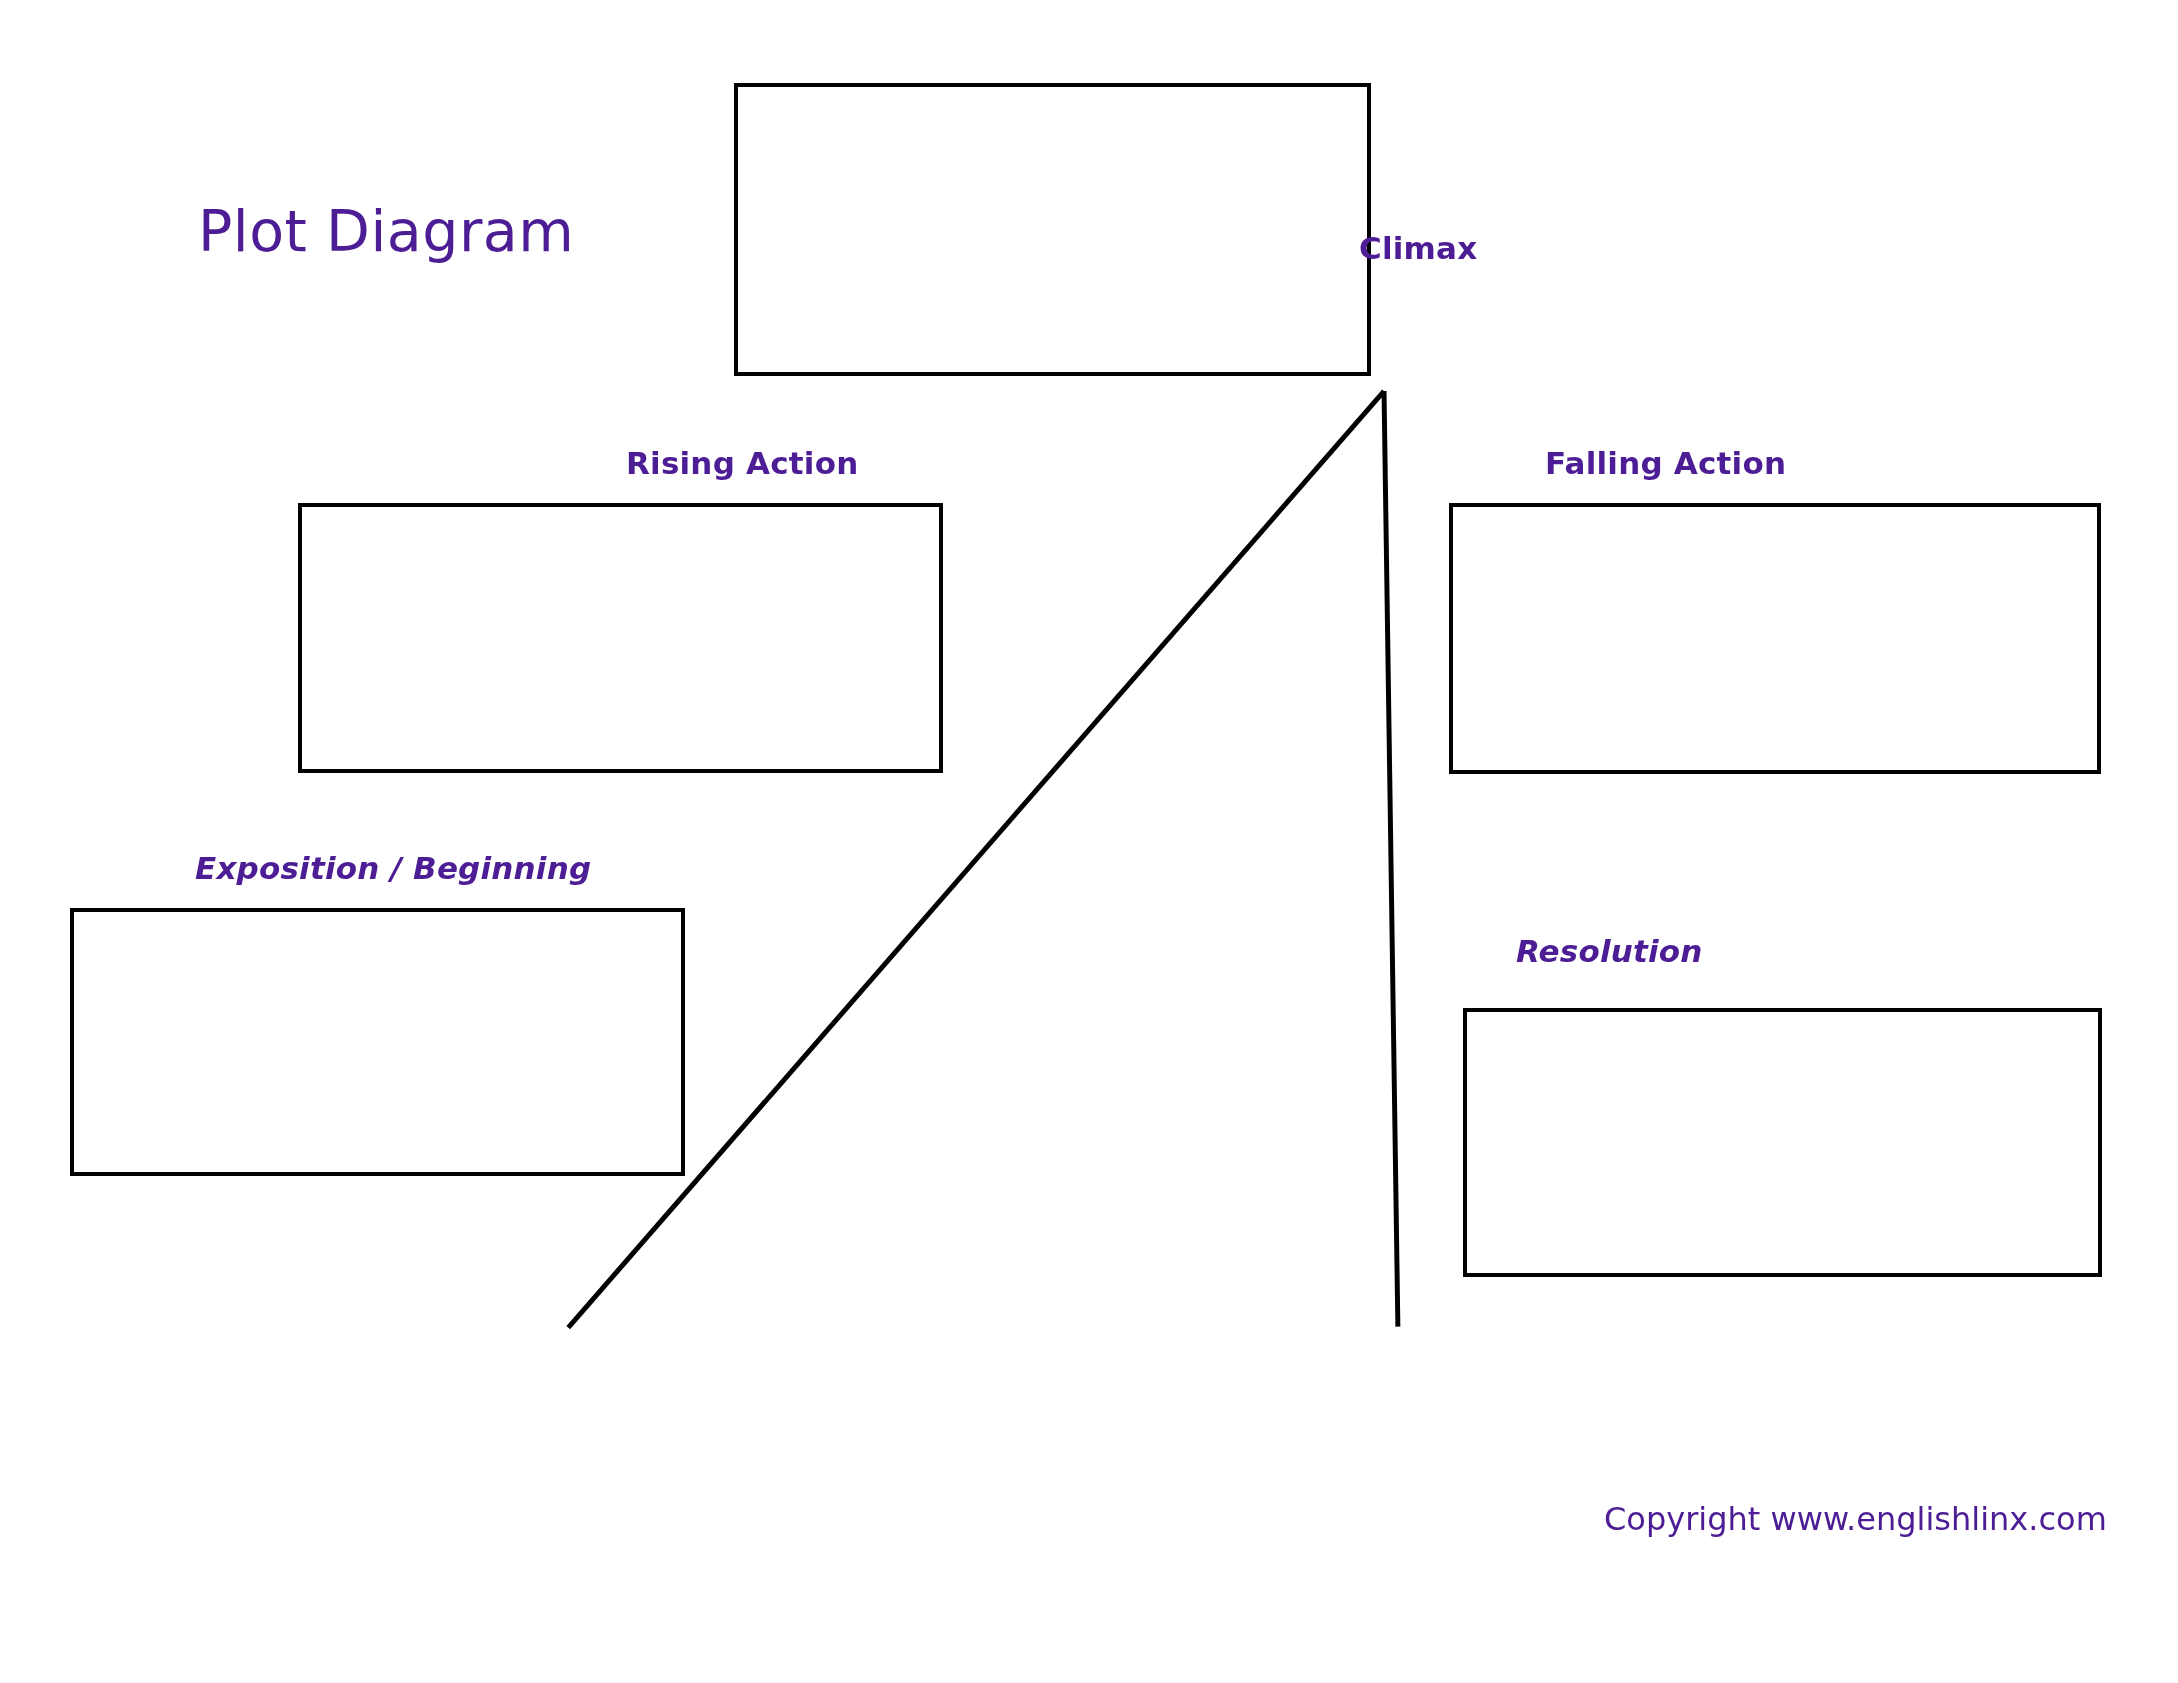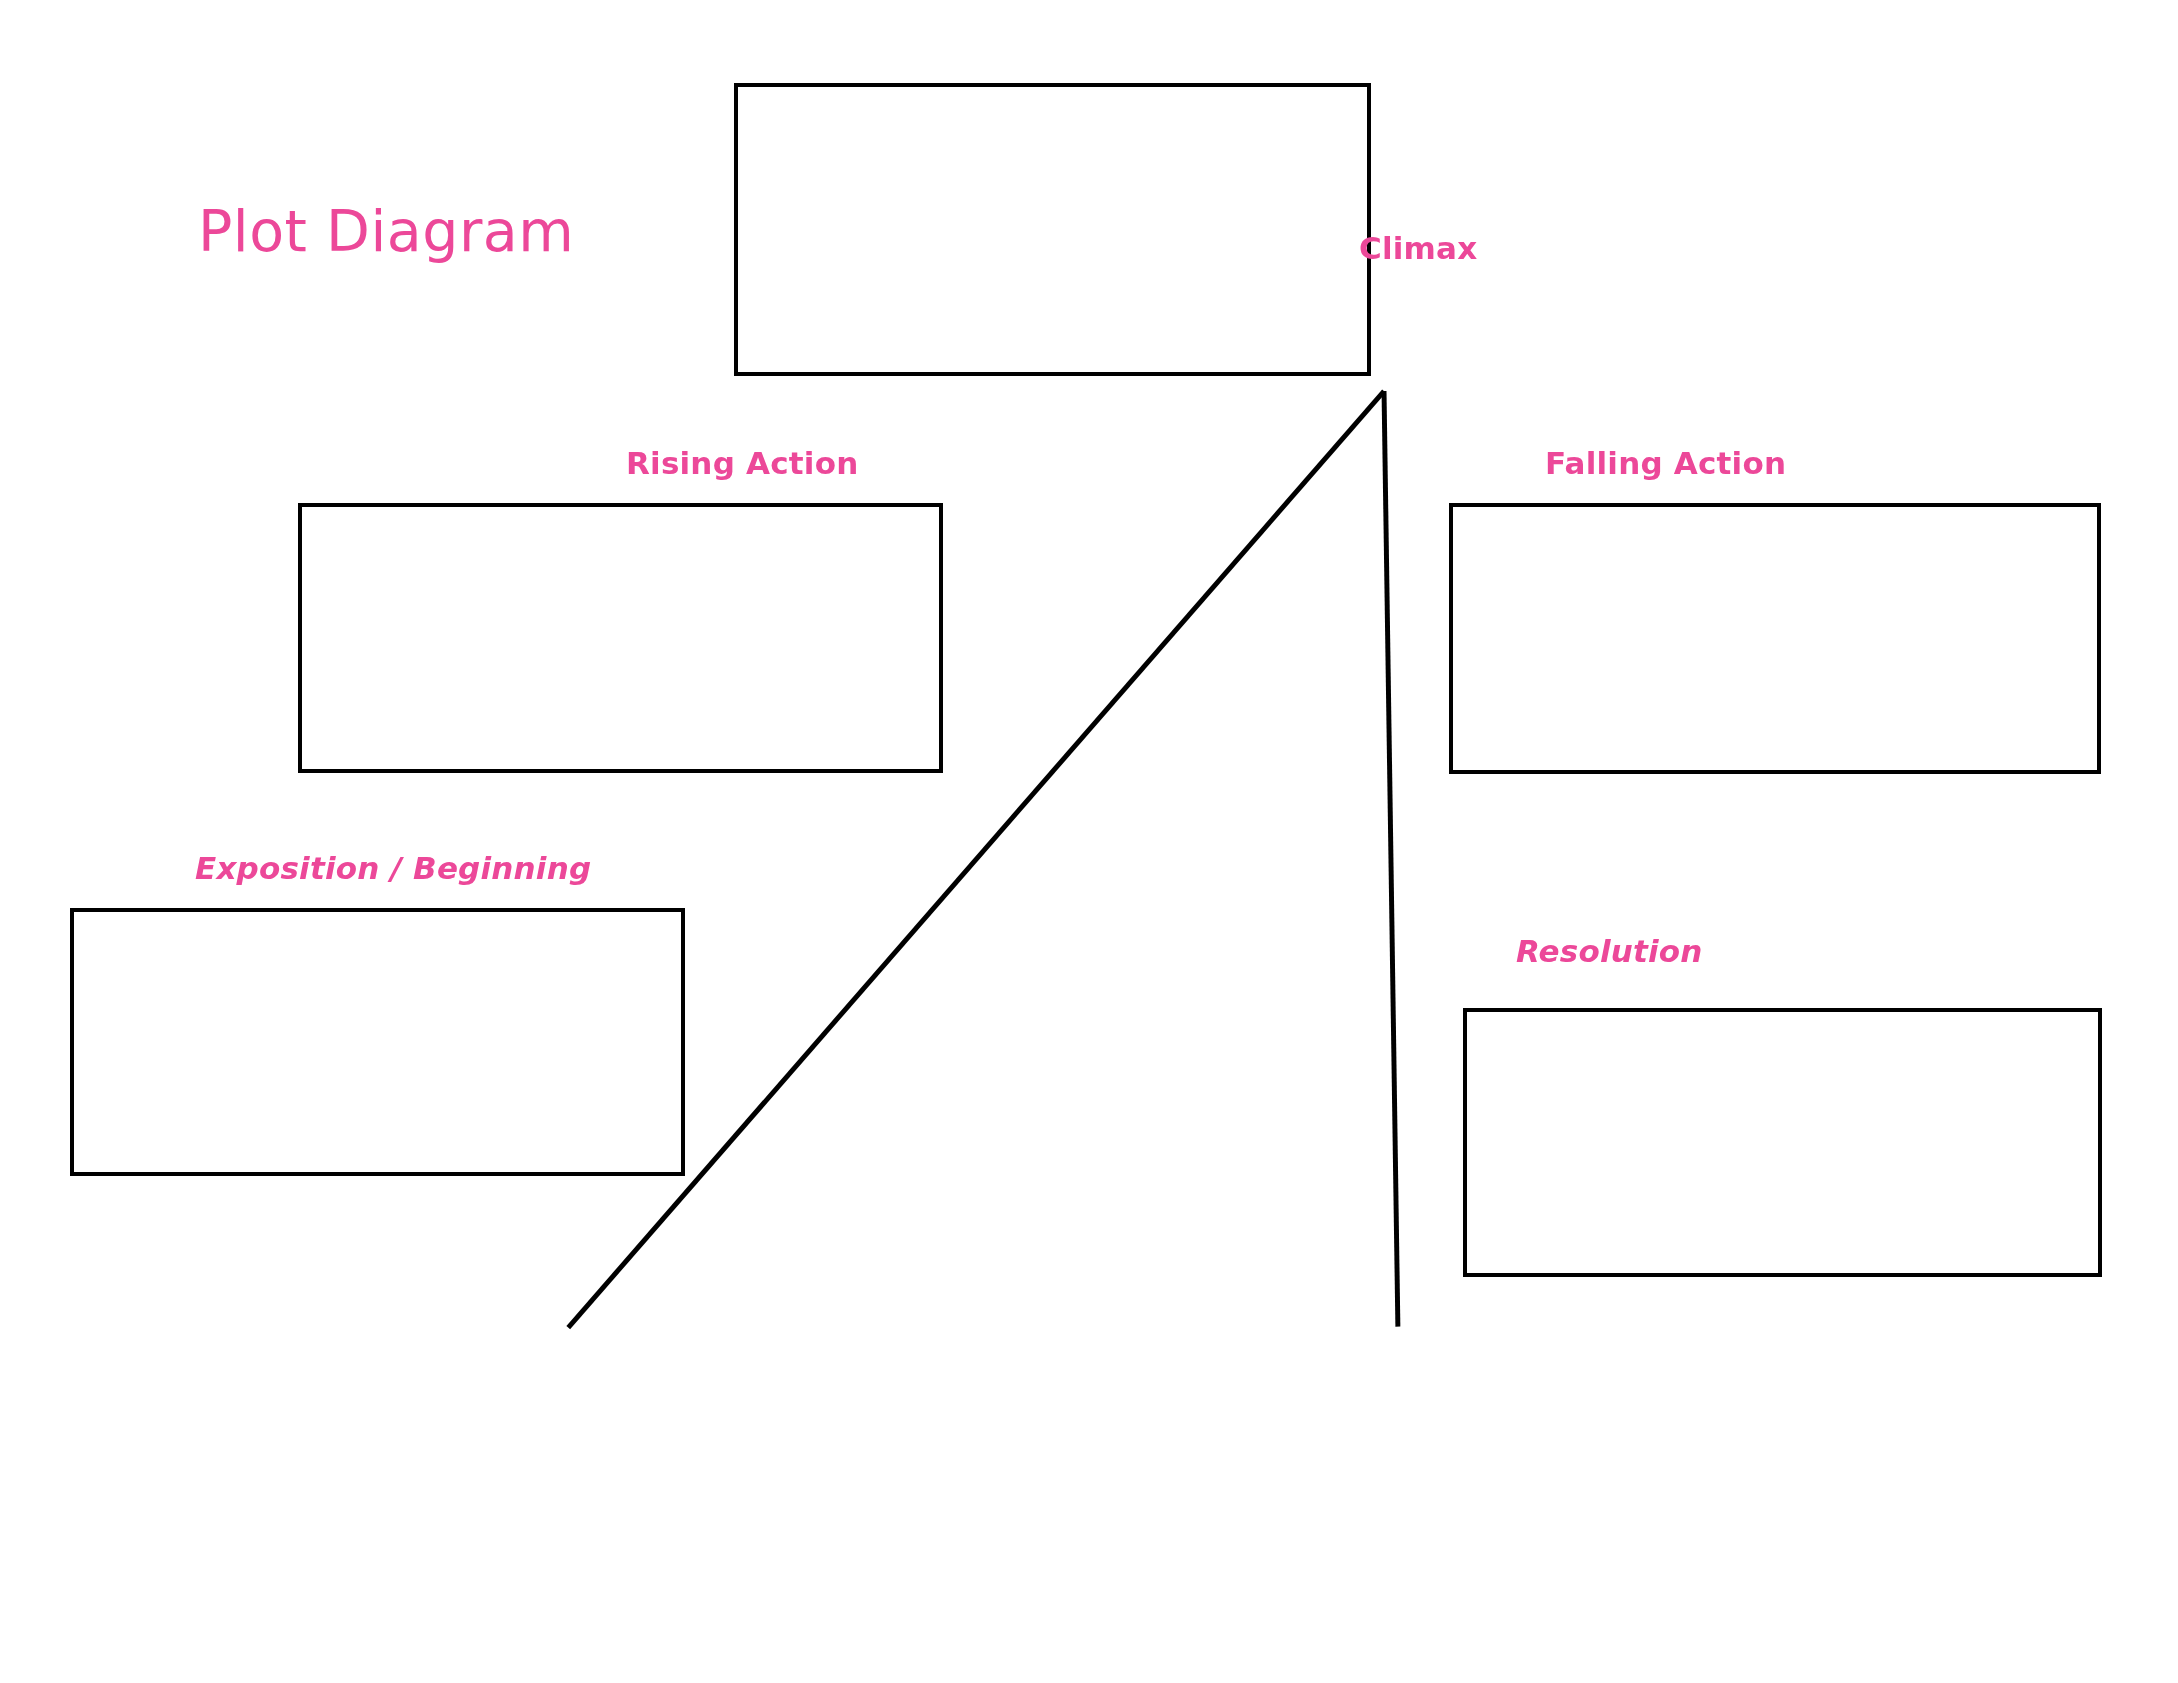--- a/index.html
+++ b/index.html
@@ -8,21 +8,21 @@
     padding: 0;
     background: #ffffff;
   }
   #page {
     position: relative;
     width: 2178px;
     height: 1683px;
     background: #ffffff;
     overflow: hidden;
     font-family: "DejaVu Sans", "Liberation Sans", sans-serif;
-    color: #ec4899;
+    color: #4c1d95;
   }
 
   
   .page-title {
     position: absolute;
     left: 198px;
     top: 203px;
     font-size: 57px;
     font-weight: 400;
     letter-spacing: 0.5px;
@@ -89,15 +89,16 @@
   <div class="stage-label" id="label-exposition" style="left: 195px; top: 853px; font-style: italic;">Exposition / Beginning</div>
 
   <div class="answer-box" id="box-resolution" style="left: 1463px; top: 1008px; width: 639px; height: 269px; border-color: rgb(0, 0, 0);"></div>
   <div class="stage-label" id="label-resolution" style="left: 1516px; top: 936px; font-style: italic;">Resolution</div>
 
   <svg class="arc-svg" viewBox="0 0 2200 1700">
     <line id="arc-rising" stroke="#000000" stroke-linecap="butt" x1="574" y1="1341" x2="1398" y2="395" stroke-width="5"></line>
     <line id="arc-falling" stroke="#000000" stroke-linecap="butt" x1="1398" y1="395" x2="1412" y2="1340" stroke-width="5"></line>
   </svg>
 
+  <div class="copyright">Copyright www.englishlinx.com</div>
 
 </div>
 
 
 </body></html>

